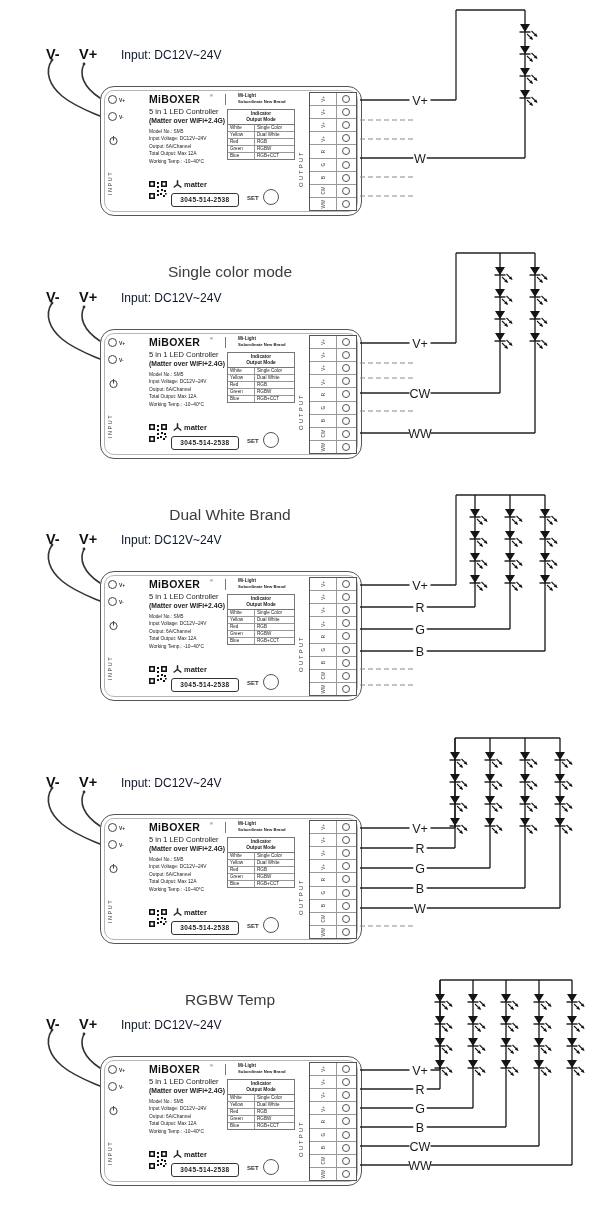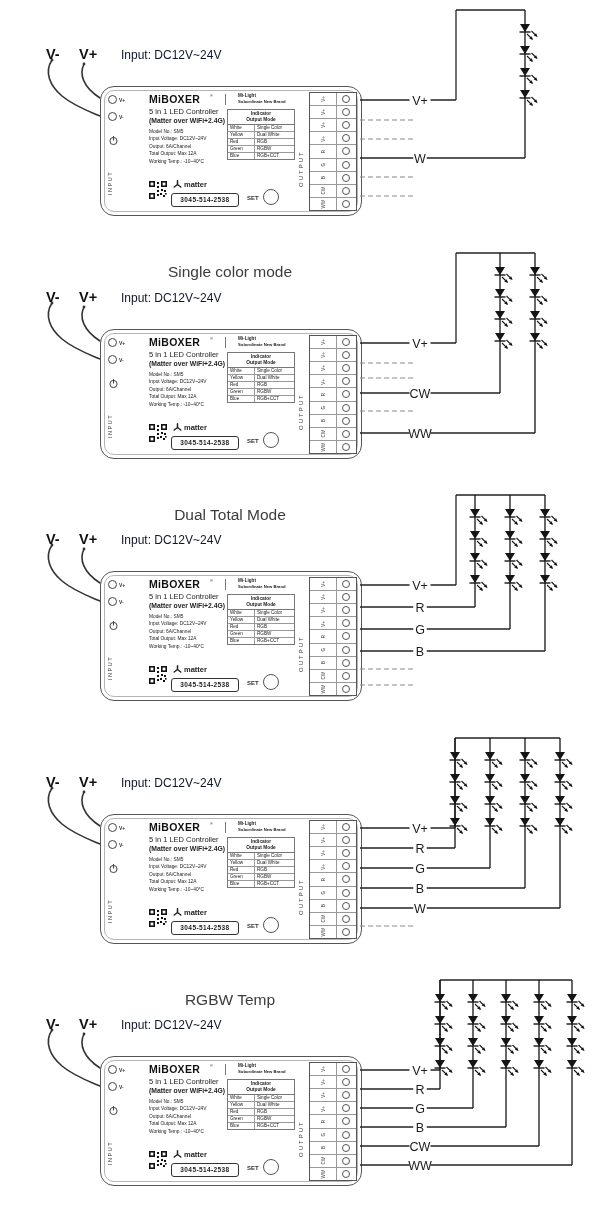--- a/index.html
+++ b/index.html
@@ -528,21 +528,21 @@
         <g>
           <rect x="53.5" y="93.5" width="21" height="13" fill="#fff"></rect>
           <text x="64" y="104.5" text-anchor="middle" font-size="12.5" fill="#1a1a1a">V+</text>
           <rect x="53.5" y="143.5" width="21" height="13" fill="#fff"></rect>
           <text x="64" y="154.5" text-anchor="middle" font-size="12.5" fill="#1a1a1a">CW</text>
           <rect x="53.5" y="183.5" width="21" height="13" fill="#fff"></rect>
           <text x="64" y="194.5" text-anchor="middle" font-size="12.5" fill="#1a1a1a">WW</text>
         </g>
       </svg>
 
-    <div class="cap">Dual Total Mode</div>
+    <div class="cap">Dual White Brand</div>
   </section>
 
   <section class="sec" style="top: 485px;">
     <div class="hdr">
       <span class="hneg">V-</span>
       <span class="hpos">V+</span>
       <span class="hinput">Input: DC12V~24V</span>
     </div>
 
     <svg class="inwires" width="120" height="72">

